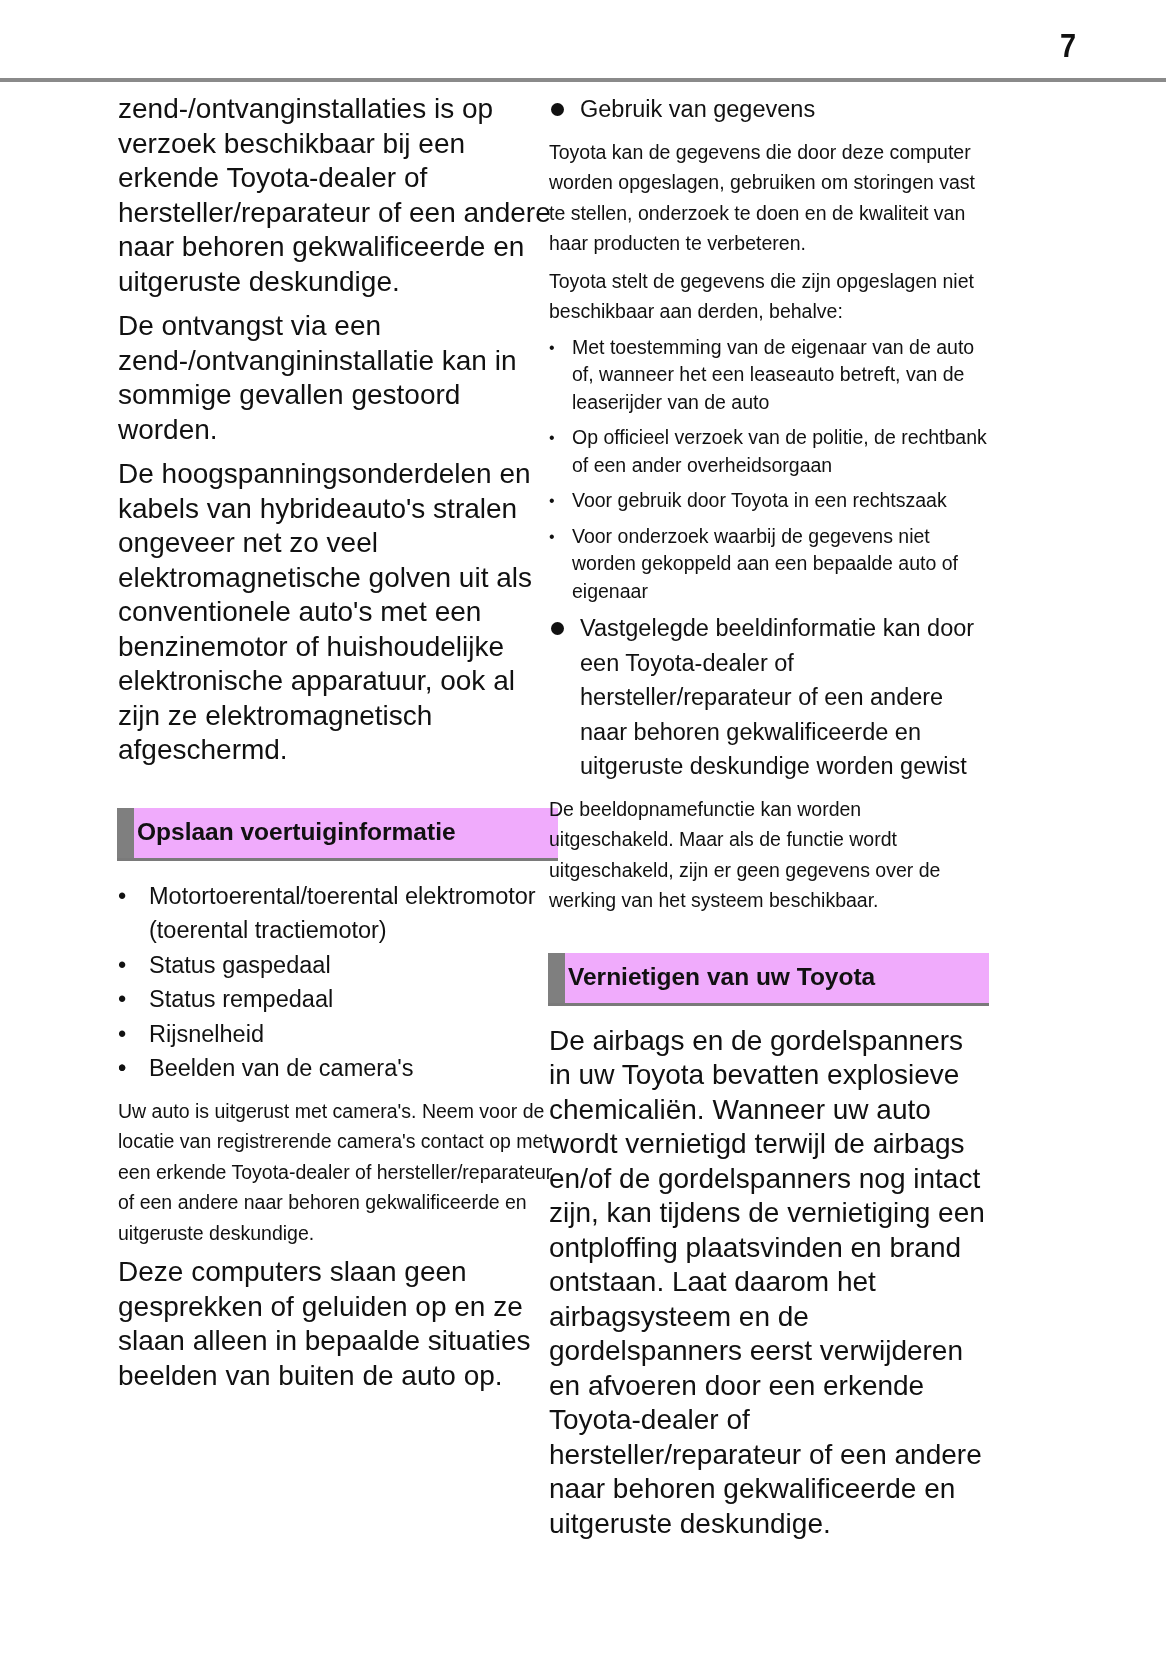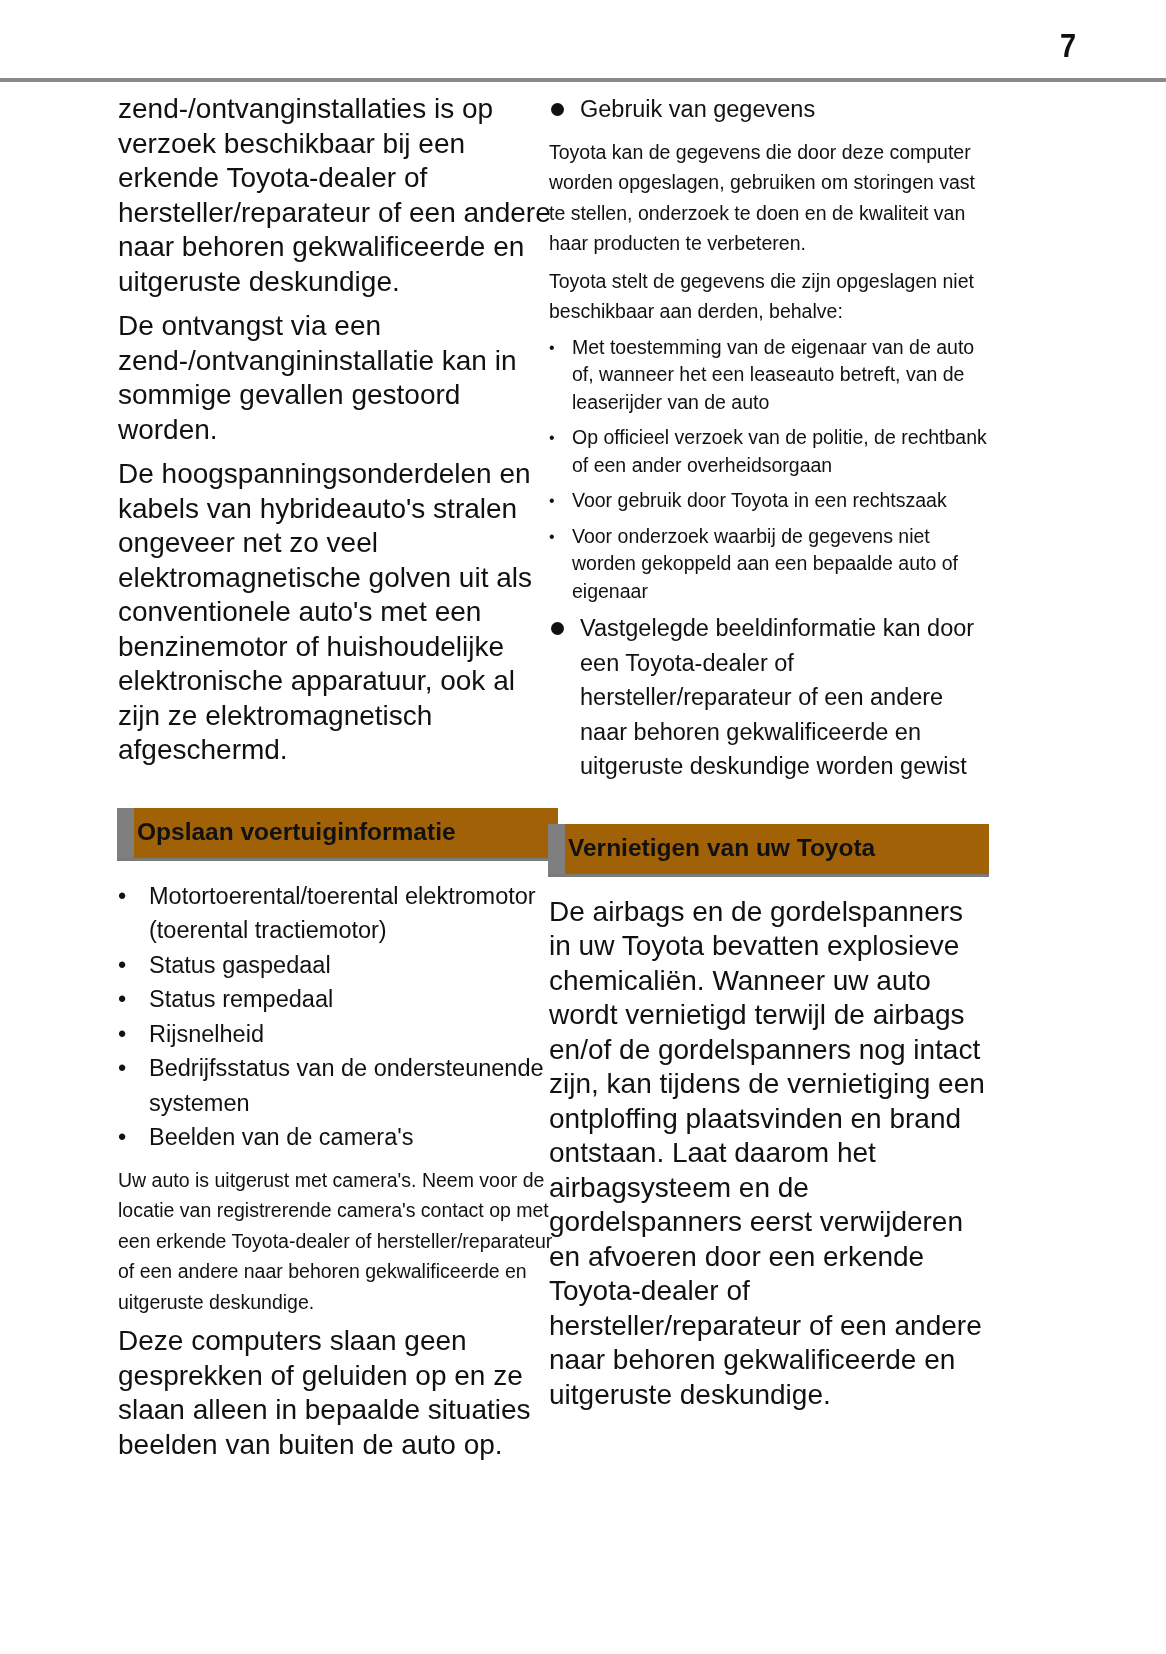--- a/index.html
+++ b/index.html
@@ -14,21 +14,21 @@
   .p-lg { font-size: 28px; line-height: 34.5px; margin: 0 0 10px 0; }
   .p-sm { font-size: 19.5px; line-height: 30.5px; margin: 0 0 7px 0; }
   .bl-lg { list-style: none; margin: 0 0 10px 0; padding: 0; font-size: 23.5px; line-height: 34.5px; }
   .bl-lg li { position: relative; padding-left: 31px; }
   .bl-lg li .dot { position: absolute; left: 0; top: 0; }
   .bl-sm { list-style: none; margin: 0 0 6px 0; padding: 0; font-size: 19.5px; line-height: 27.5px; }
   .bl-sm li { position: relative; padding-left: 23px; margin-bottom: 8px; }
   .bl-sm li .dot { position: absolute; left: 0; top: 0; font-size: 16px; }
   .big-bullet { position: relative; padding-left: 31px; font-size: 23.5px; line-height: 34.5px; margin: 0 0 10px 0; }
   .big-bullet .disc { position: absolute; left: 2px; top: 11px; width: 13px; height: 13px; border-radius: 50%; background: #111; }
-  .section-head { position: relative; height: 50px; background: #a16207; border-bottom: 3px solid #7a7a7a;
+  .section-head { position: relative; height: 50px; background: #f0abfc; border-bottom: 3px solid #7a7a7a;
                   margin: 0 0 18px -1px; }
   .section-head .bar { position: absolute; left: 0; top: 0; width: 17px; height: 100%; background: #7f7f7f; }
   .section-head .title { position: absolute; left: 20px; top: 9px; font-size: 24.5px; font-weight: bold; line-height: 30px; }
   .spacer-head { height: 30px; }
 </style>
 </head>
 <body>
 
 <div class="page-number">7</div>
 <div class="header-rule"></div>
@@ -42,21 +42,21 @@
   <div class="section-head">
     <div class="bar"></div>
     <div class="title">Opslaan voertuiginformatie</div>
   </div>
 
   <ul class="bl-lg">
     <li><span class="dot">•</span><span>Motortoerental/toerental elektromotor (toerental tractiemotor)</span></li>
     <li><span class="dot">•</span><span>Status gaspedaal</span></li>
     <li><span class="dot">•</span><span>Status rempedaal</span></li>
     <li><span class="dot">•</span><span>Rijsnelheid</span></li>
-    <li><span class="dot">•</span><span>Bedrijfsstatus van de ondersteunende systemen</span></li>
+    <li><span class="dot">•</span></li>
     <li><span class="dot">•</span><span>Beelden van de camera's</span></li>
   </ul>
   <p class="p-sm">Uw auto is uitgerust met camera's. Neem voor de locatie van registrerende camera's contact op met een erkende Toyota-dealer of hersteller/reparateur of een andere naar behoren gekwalificeerde en uitgeruste deskundige.</p>
   <p class="p-lg">Deze computers slaan geen gesprekken of geluiden op en ze slaan alleen in bepaalde situaties beelden van buiten de auto op.</p>
 </div>
 
 <div class="col col-right" style="left:549px; width:440px;">
   <div class="big-bullet">
     <span class="disc"></span>
     <span>Gebruik van gegevens</span>
@@ -66,20 +66,21 @@
   <ul class="bl-sm">
     <li><span class="dot">•</span><span>Met toestemming van de eigenaar van de auto of, wanneer het een leaseauto betreft, van de leaserijder van de auto</span></li>
     <li><span class="dot">•</span><span>Op officieel verzoek van de politie, de rechtbank of een ander overheidsorgaan</span></li>
     <li><span class="dot">•</span><span>Voor gebruik door Toyota in een rechtszaak</span></li>
     <li style="margin-bottom:0"><span class="dot">•</span><span>Voor onderzoek waarbij de gegevens niet worden gekoppeld aan een bepaalde auto of eigenaar</span></li>
   </ul>
   <div class="big-bullet">
     <span class="disc"></span>
     <span>Vastgelegde beeldinformatie kan door een Toyota-dealer of hersteller/reparateur of een andere naar behoren gekwalificeerde en uitgeruste deskundige worden gewist</span>
   </div>
+  <p class="p-sm">De beeldopnamefunctie kan worden uitgeschakeld. Maar als de functie wordt uitgeschakeld, zijn er geen gegevens over de werking van het systeem beschikbaar.</p>
 
   <div class="spacer-head"></div>
   <div class="section-head">
     <div class="bar"></div>
     <div class="title">Vernietigen van uw Toyota</div>
   </div>
   <p class="p-lg">De airbags en de gordelspanners in uw Toyota bevatten explosieve chemicaliën. Wanneer uw auto wordt vernietigd terwijl de airbags en/of de gordelspanners nog intact zijn, kan tijdens de vernietiging een ontploffing plaatsvinden en brand ontstaan. Laat daarom het airbagsysteem en de gordelspanners eerst verwijderen en afvoeren door een erkende Toyota-dealer of hersteller/reparateur of een andere naar behoren gekwalificeerde en uitgeruste deskundige.</p>
 </div>
 
 </body></html>

